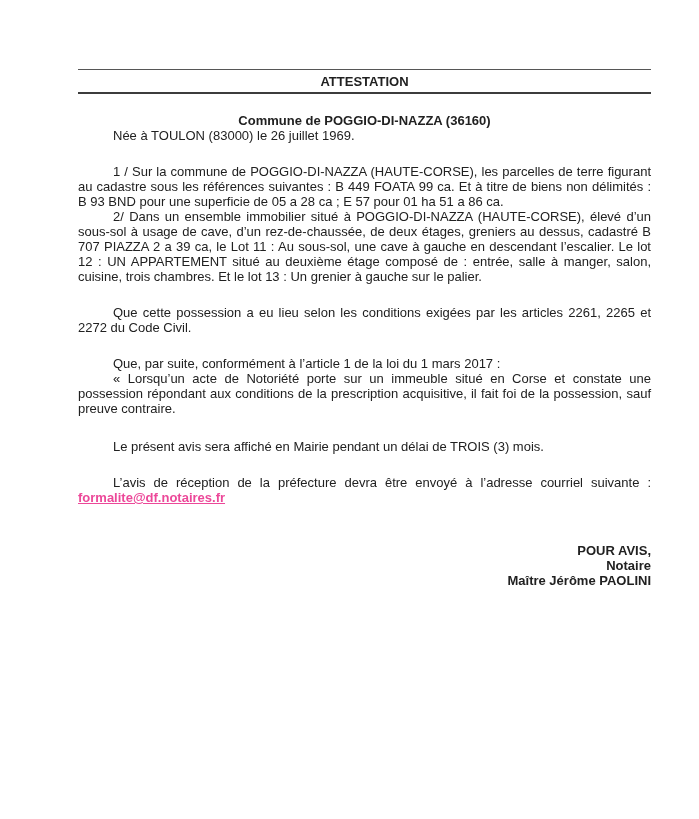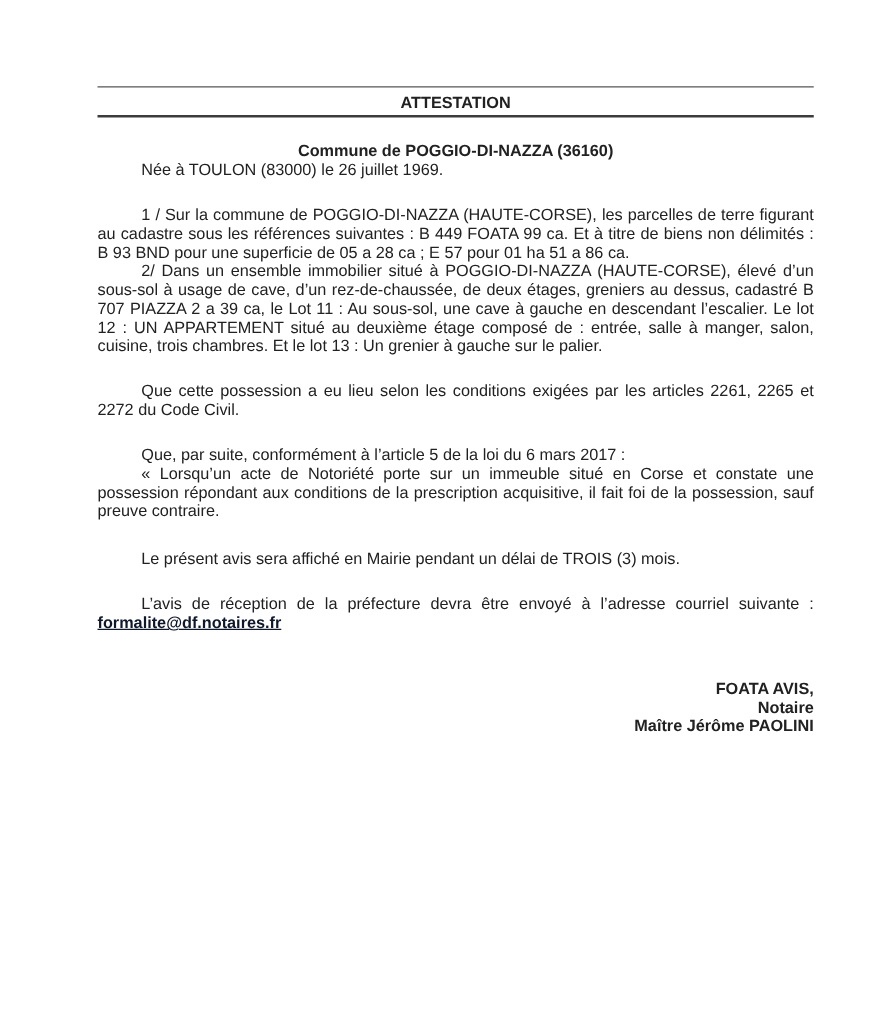--- a/index.html
+++ b/index.html
@@ -47,21 +47,21 @@
   }
   p.para.cont {
     margin-top: 0;
   }
   p.para.quote {
   }
   p.para.notice {
     margin-top: 23px;
   }
   a.email {
-    color: #0f172a;
+    color: #ec4899;
     font-weight: bold;
     text-decoration: underline;
   }
   .signature {
     margin-top: 38px;
     text-align: right;
     font-weight: bold;
   }
 </style>
 </head>
@@ -79,29 +79,29 @@
 
 
     <p class="para cont">Née à TOULON (83000) le 26 juillet 1969.</p>
 
     <p class="para">1 / Sur la commune de POGGIO-DI-NAZZA (HAUTE-CORSE), les parcelles de terre figurant au cadastre sous les références suivantes : B 449 FOATA 99 ca. Et à titre de biens non délimités : B 93 BND pour une superficie de 05 a 28 ca ; E 57 pour 01 ha 51 a 86 ca.</p>
 
     <p class="para cont">2/ Dans un ensemble immobilier situé à POGGIO-DI-NAZZA (HAUTE-CORSE), élevé d’un sous-sol à usage de cave, d’un rez-de-chaussée, de deux étages, greniers au dessus, cadastré B 707 PIAZZA 2 a 39 ca, le Lot 11 : Au sous-sol, une cave à gauche en descendant l’escalier. Le lot 12 : UN APPARTEMENT situé au deuxième étage composé de : entrée, salle à manger, salon, cuisine, trois chambres. Et le lot 13 : Un grenier à gauche sur le palier.</p>
 
     <p class="para">Que cette possession a eu lieu selon les conditions exigées par les articles 2261, 2265 et 2272 du Code Civil.</p>
 
-    <p class="para">Que, par suite, conformément à l’article 5 de la loi du 6 mars 2017 :</p>
+    <p class="para">Que, par suite, conformément à l’article 1 de la loi du 1 mars 2017 :</p>
 
     <p class="para cont quote">« Lorsqu’un acte de Notoriété porte sur un immeuble situé en Corse et constate une possession répondant aux conditions de la prescription acquisitive, il fait foi de la possession, sauf preuve contraire.</p>
 
 
     <p class="para notice">Le présent avis sera affiché en Mairie pendant un délai de TROIS (3) mois.</p>
 
     <p class="para"><span>L’avis de réception de la préfecture devra être envoyé à l’adresse courriel suivante : </span><a class="email" href="#">formalite@df.notaires.fr</a></p>
 
     <div class="signature">
-      <div>FOATA AVIS,</div>
+      <div>POUR AVIS,</div>
       <div>Notaire</div>
       <div>Maître Jérôme PAOLINI</div>
     </div>
 
   </div>
 </div>
 
 </body></html>

